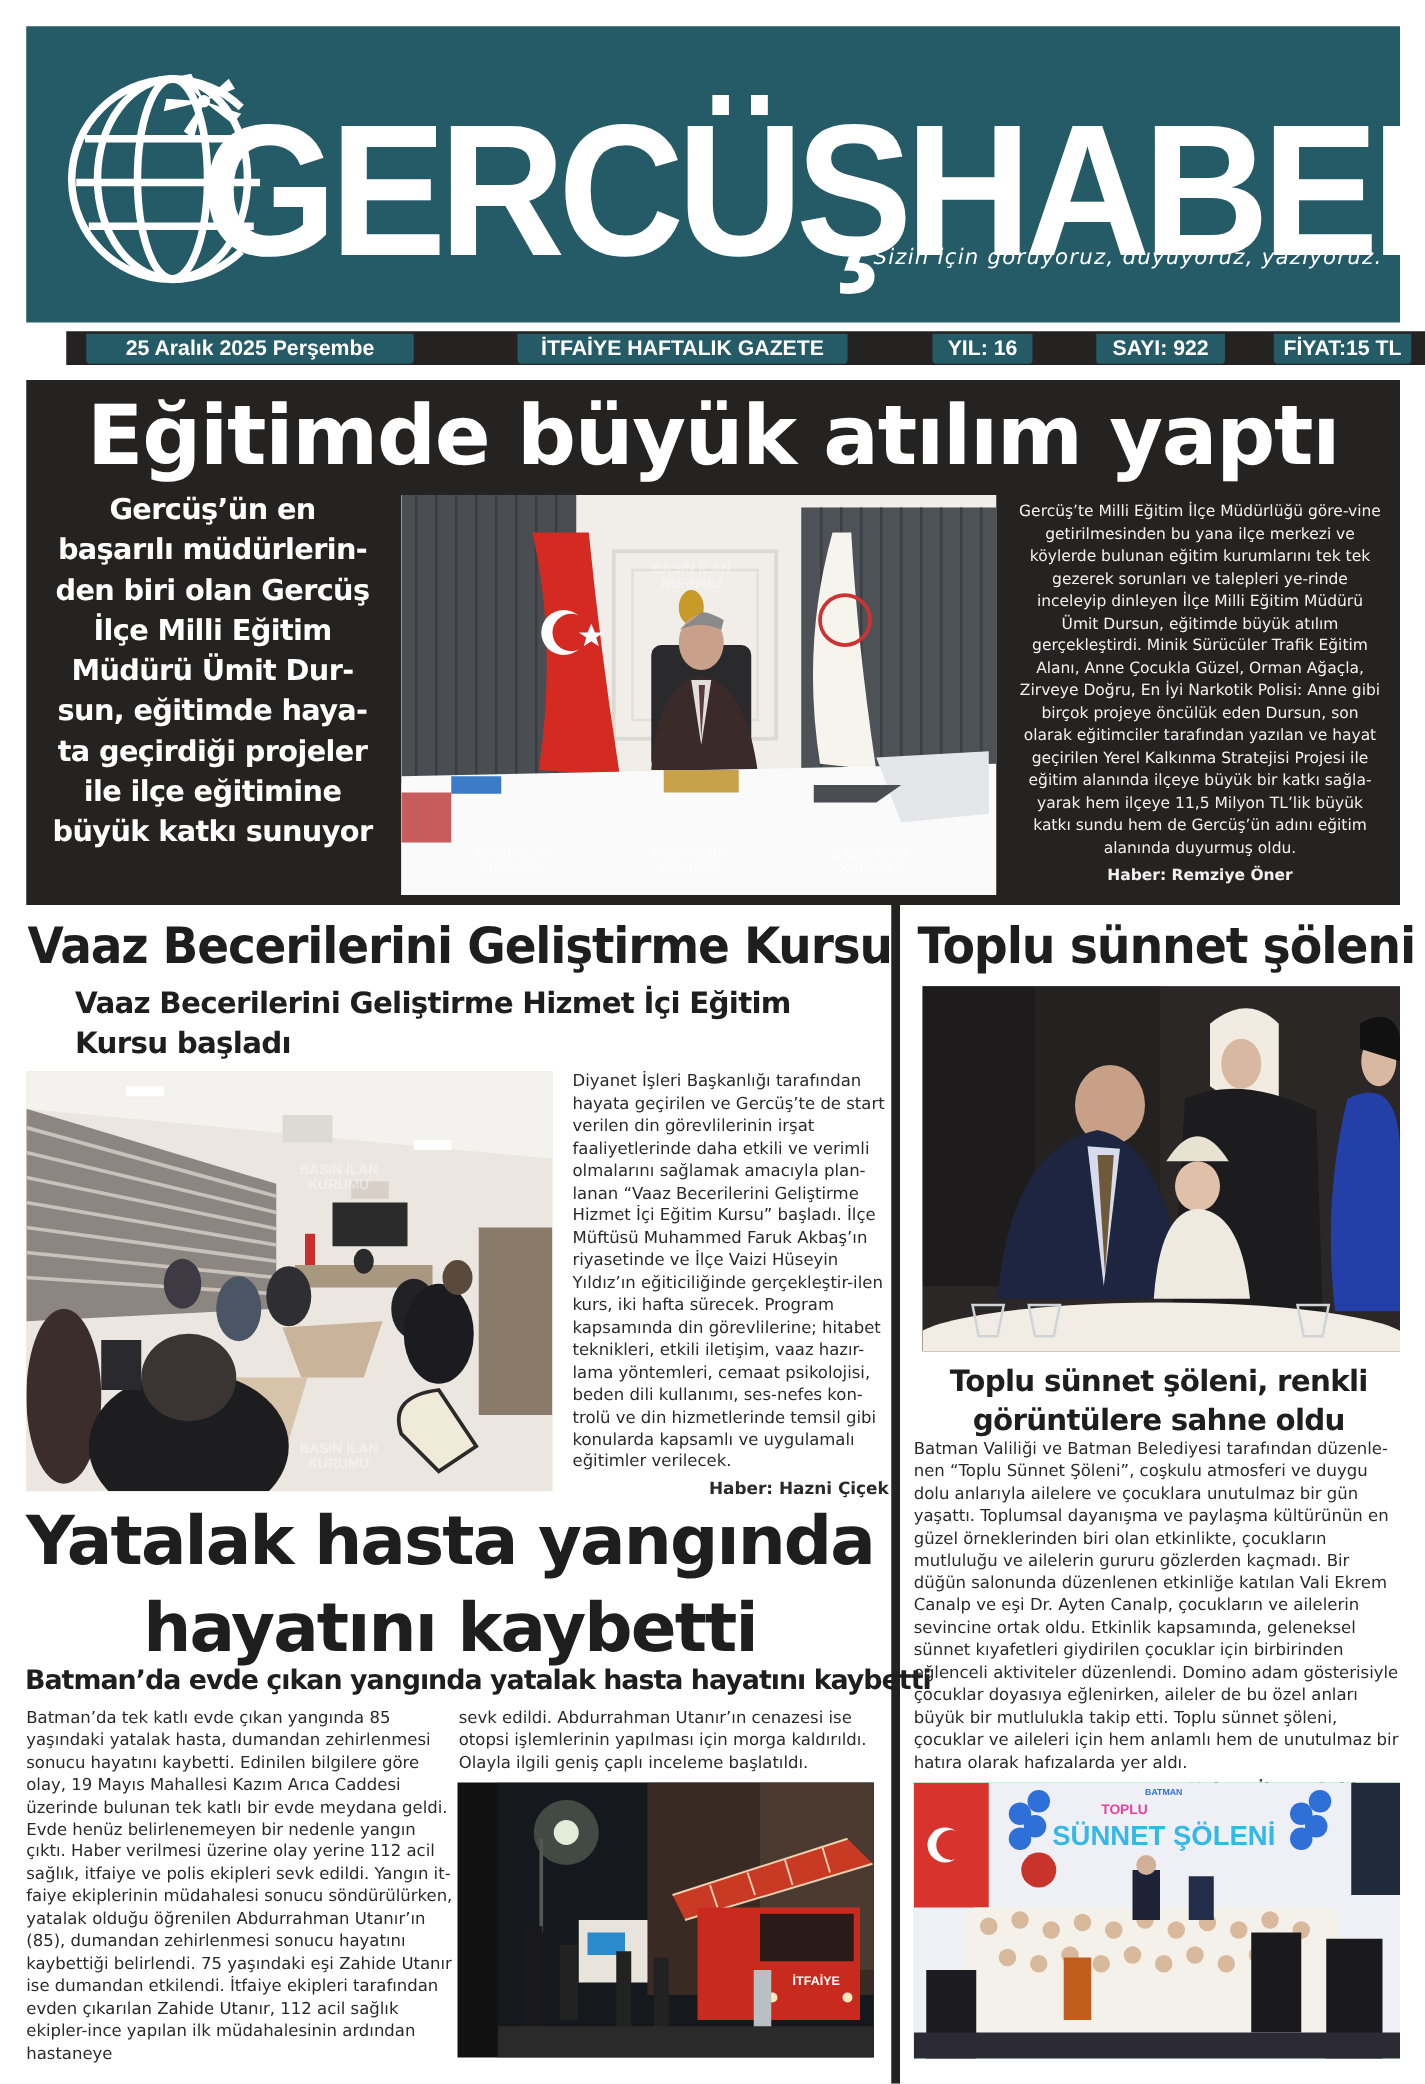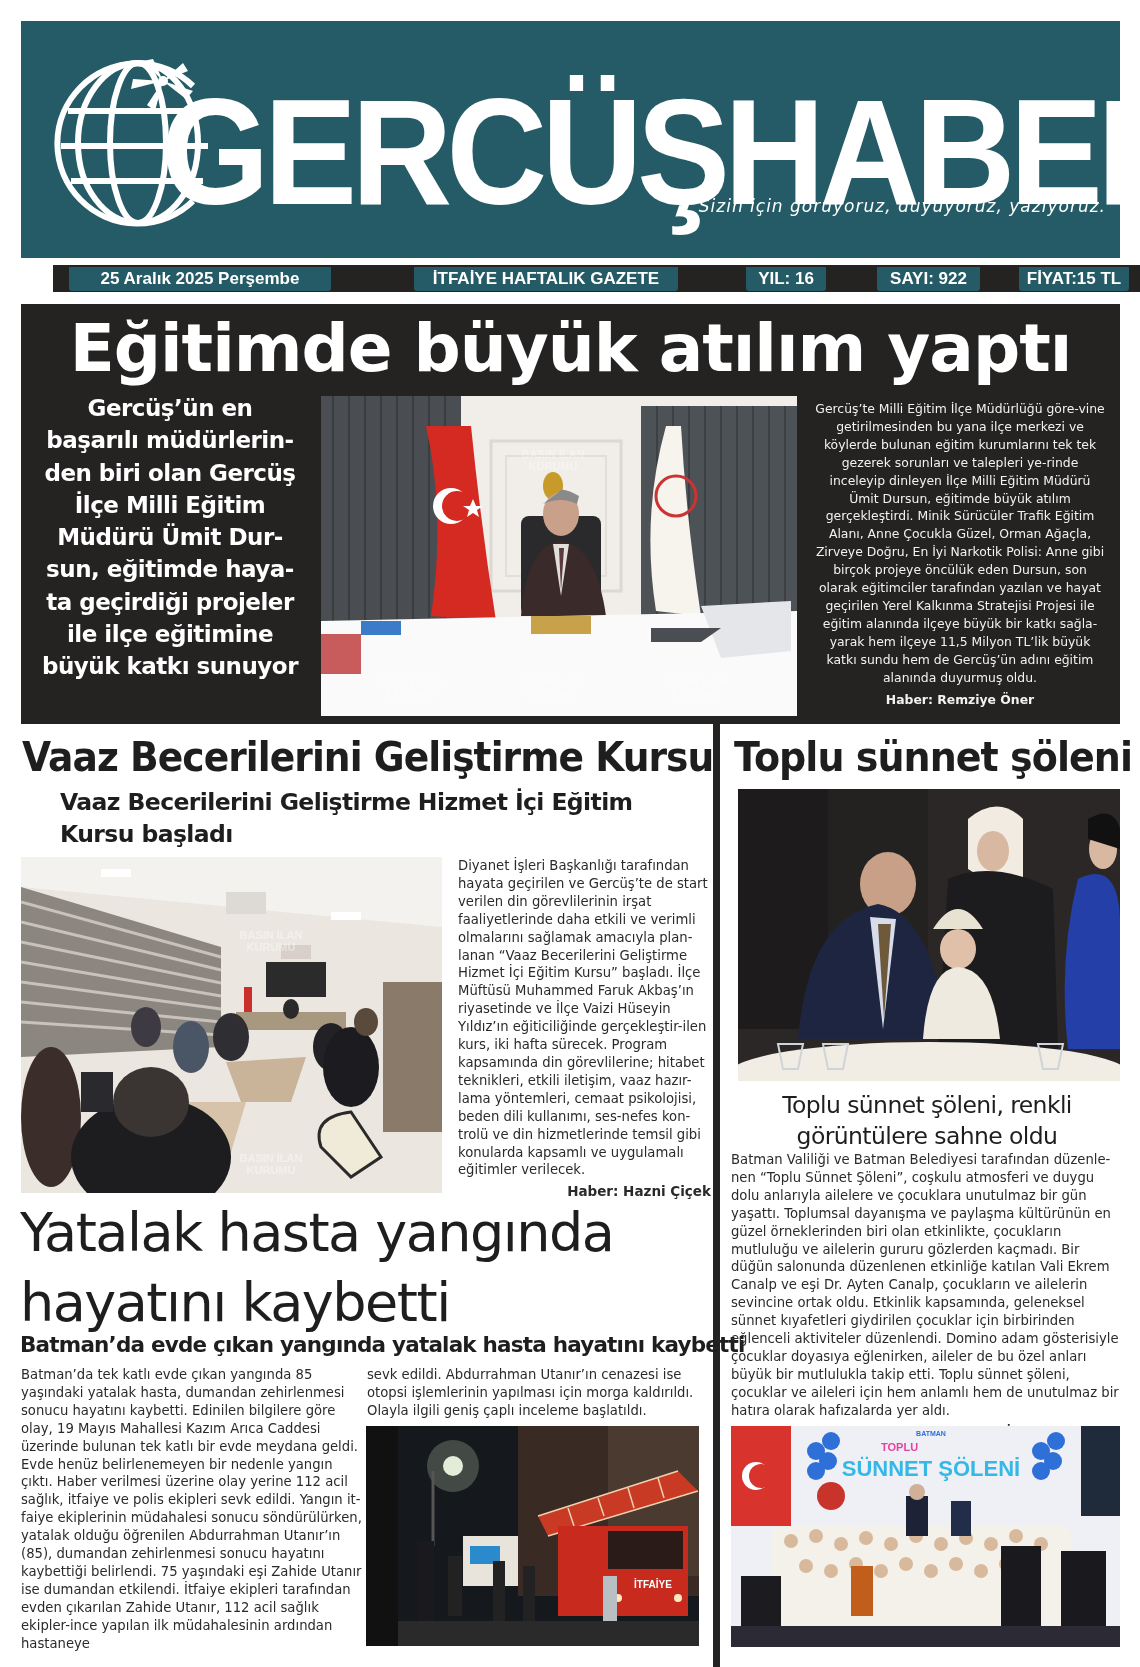--- a/index.html
+++ b/index.html
@@ -29,30 +29,30 @@
 
   
   .headline { font-family: "DejaVu Sans", sans-serif; font-weight: 700; color: #1e1e1e; white-space: nowrap; letter-spacing: -1px; }
   .vaaz-title { position: absolute; left: 22px; top: 734px; font-size: 40px; transform: scaleX(0.94); transform-origin: left top; }
   .vaaz-sub { position: absolute; left: 60px; top: 786px; width: 600px; text-align: left; font-family: "DejaVu Sans", sans-serif; font-weight: 700; font-size: 23.5px; line-height: 32px; letter-spacing: -0.6px; }
   .vaaz-photo { position: absolute; left: 21px; top: 857px; width: 421px; height: 336px; overflow: hidden; background: #e9e6e1; }
   .vaaz-body { position: absolute; left: 458px; top: 857px; width: 255px; font-family: "DejaVu Sans", sans-serif; font-size: 13.2px; line-height: 17.9px; color: #2a2a2a; }
   .vaaz-byline { position: absolute; right: 2px; bottom: -22px; font-weight: 700; font-size: 13.5px; }
 
   
-  .fire-title { position: absolute; left: 20px; top: 1198px; width: 680px; text-align: left; font-family: "DejaVu Sans", sans-serif; font-weight: 400; font-size: 54px; line-height: 70px; letter-spacing: -1.5px; color: #1e1e1e; }
+  .fire-title { position: absolute; left: 20px; top: 1198px; width: 680px; text-align: center; font-family: "DejaVu Sans", sans-serif; font-weight: 700; font-size: 54px; line-height: 70px; letter-spacing: -1.5px; color: #1e1e1e; }
   .fire-sub { position: absolute; left: 20px; top: 1332px; width: 680px; text-align: center; font-family: "DejaVu Sans", sans-serif; font-weight: 700; font-size: 21.5px; letter-spacing: -0.8px; white-space: nowrap; }
   .fire-col1 { position: absolute; left: 21px; top: 1366px; width: 345px; font-family: "DejaVu Sans", sans-serif; font-size: 13.2px; line-height: 17.9px; color: #2a2a2a; }
   .fire-col2 { position: absolute; left: 367px; top: 1366px; width: 345px; font-family: "DejaVu Sans", sans-serif; font-size: 13.2px; line-height: 17.9px; color: #2a2a2a; }
   .fire-photo { position: absolute; left: 366px; top: 1426px; width: 333px; height: 220px; overflow: hidden; background: #111; padding-left: 32px; }
 
   
   .sunnet-title { position: absolute; left: 734px; top: 734px; font-size: 40px; transform: scaleX(0.95); transform-origin: left top; }
   .sunnet-photo1 { position: absolute; left: 738px; top: 789px; width: 382px; height: 292px; overflow: hidden; background: #2a2626; }
-  .sunnet-sub { position: absolute; left: 734px; top: 1090px; width: 386px; text-align: center; font-family: "DejaVu Sans", sans-serif; font-weight: 400; font-size: 23.5px; line-height: 31px; letter-spacing: -0.6px; }
+  .sunnet-sub { position: absolute; left: 734px; top: 1090px; width: 386px; text-align: center; font-family: "DejaVu Sans", sans-serif; font-weight: 700; font-size: 23.5px; line-height: 31px; letter-spacing: -0.6px; }
   .sunnet-body { position: absolute; left: 731px; top: 1151px; width: 390px; font-family: "DejaVu Sans", sans-serif; font-size: 13.2px; line-height: 17.9px; color: #2a2a2a; }
   .sunnet-byline { display: block; text-align: right; font-weight: 700; margin-top: 4px; padding-right: 26px; font-size: 13.5px; }
   .sunnet-photo2 { position: absolute; left: 731px; top: 1426px; width: 389px; height: 221px; overflow: hidden; background: #86efac; }
 
   svg { display: block; }
 </style>
 </head>
 <body>
 
 <header class="masthead">

